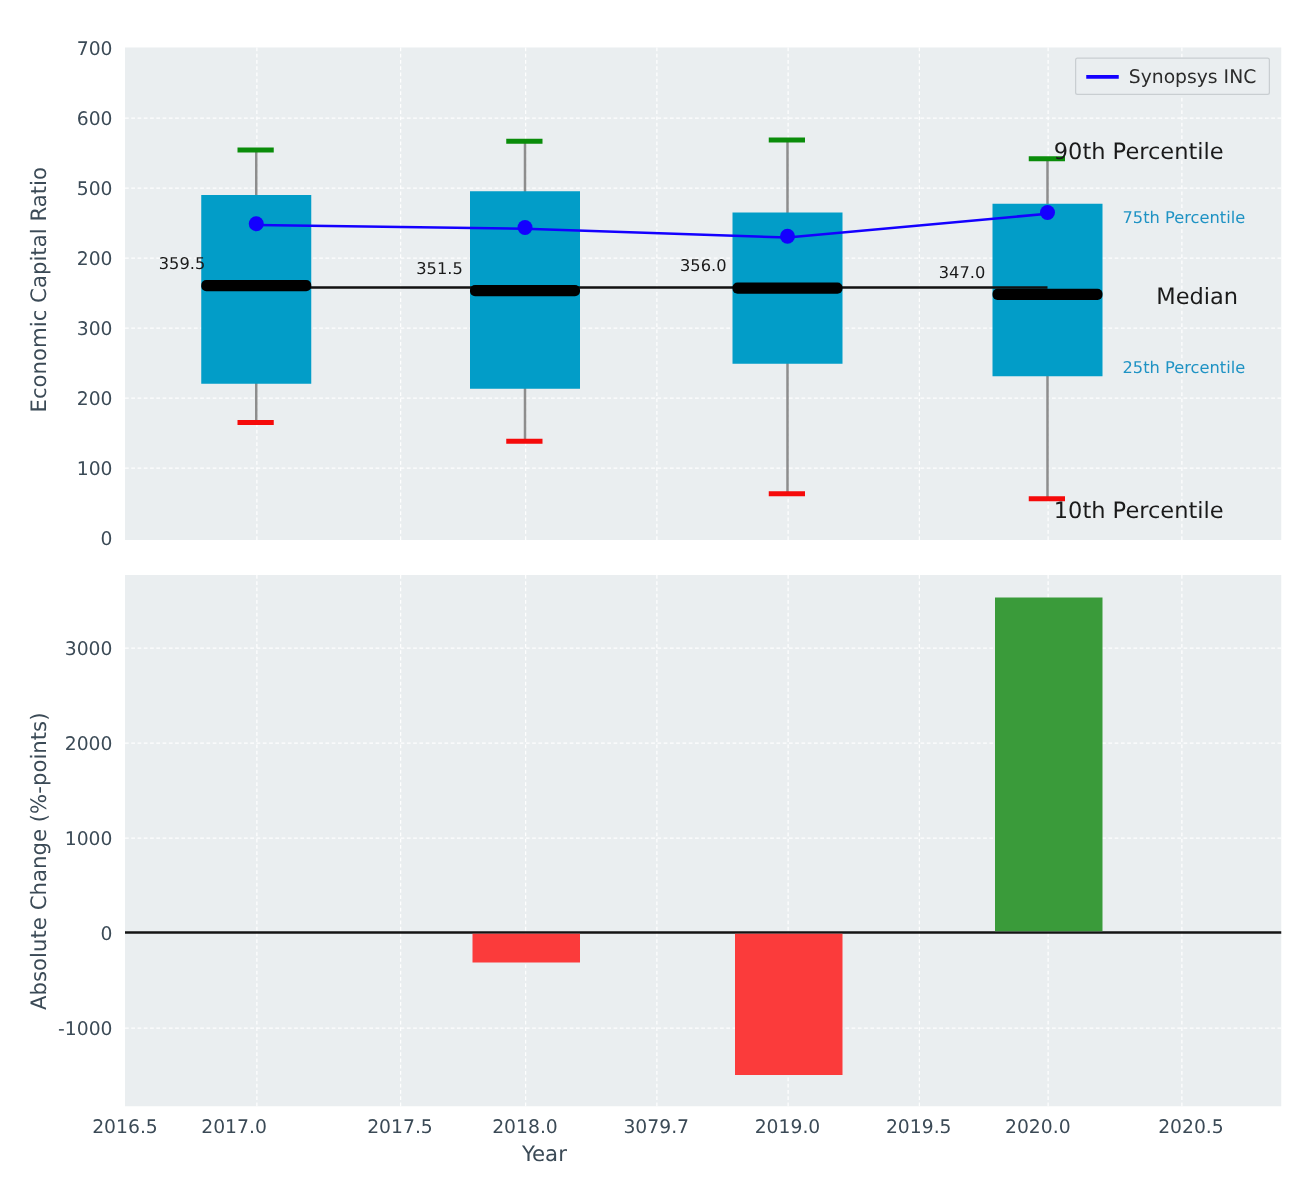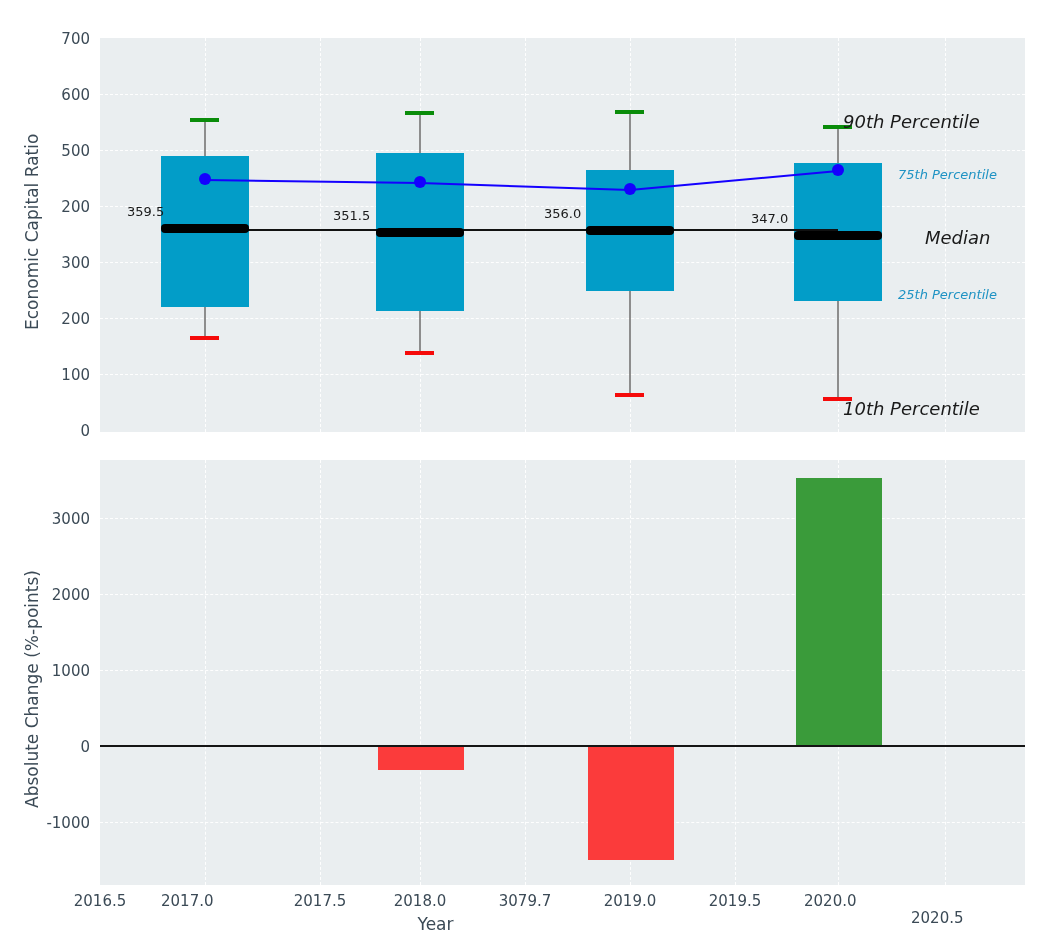--- a/index.html
+++ b/index.html
@@ -16,21 +16,21 @@
   .box{position:absolute;background:#029dc8;}
   .whisker{position:absolute;width:1.6px;background:#8d8d8d;}
   .cap{position:absolute;height:4px;}
   .cap.hi{background:#0a8c0a;}
   .cap.lo{background:#f50a0a;}
   .medline{position:absolute;height:9px;background:#000;border-radius:4px;}
   .medlink{position:absolute;height:1.6px;background:#111;}
   .medval{position:absolute;font-size:13px;color:#1a1a1a;white-space:nowrap;}
   .bluelink{position:absolute;height:2.2px;background:#1400ff;transform-origin:0 50%;}
   .bluedot{position:absolute;width:12px;height:12px;border-radius:50%;background:#1400ff;}
-  .ann{position:absolute;font-size:18px;color:#1a1a1a;white-space:nowrap;font-style:italic;}
+  .ann{position:absolute;font-size:18px;color:#1a1a1a;white-space:nowrap;}
   .ann.small{font-size:13px;color:#1f93c4;}
   .zeroline{position:absolute;height:2px;background:#141414;}
   .bar{position:absolute;}
   #legend{position:absolute;background:#eaeef0;border:1px solid #c9ced1;border-radius:2px;
           display:flex;align-items:center;gap:8px;padding:5px 10px 5px 8px;}
   #legend .swatch{display:block;width:26px;height:3px;background:#1400ff;}
   #legend .lbl{font-size:15px;color:#2b2b2b;white-space:nowrap;}
 </style>
 </head>
 <body>
@@ -105,20 +105,24 @@
   <div class="bluedot" style="left:414px;top:176px;"></div>
   <div class="bluedot" style="left:624px;top:183px;"></div>
   <div class="bluedot" style="left:832px;top:164px;"></div>
 
   <div class="ann" style="left:843px;top:111px;">90th Percentile</div>
   <div class="ann small" style="left:898px;top:167px;">75th Percentile</div>
   <div class="ann" style="left:925px;top:227px;">Median</div>
   <div class="ann small" style="left:898px;top:287px;">25th Percentile</div>
   <div class="ann" style="left:843px;top:398px;">10th Percentile</div>
 
+  <div id="legend" style="left:860px;top:46px;">
+    <span class="swatch"></span>
+    <span class="lbl">Synopsys INC</span>
+  </div>
 
   <div class="panel" style="left:100px;top:460px;width:925px;height:425px;"></div>
 
   <div class="gridh" style="left:100px;top:518px;width:925px;"></div>
   <div class="gridh" style="left:100px;top:594px;width:925px;"></div>
   <div class="gridh" style="left:100px;top:670px;width:925px;"></div>
   <div class="gridh" style="left:100px;top:822px;width:925px;"></div>
 
   <div class="gridv" style="left:205px;top:460px;height:425px;"></div>
   <div class="gridv" style="left:320px;top:460px;height:425px;"></div>
@@ -144,17 +148,17 @@
   <div class="bar" style="left:796px;top:478px;width:86px;height:267px;background:#3a9b3a;"></div>
 
   <div class="tick" style="left:66px;top:892px;width:68px;text-align:center;">2016.5</div>
   <div class="tick" style="left:161px;top:892px;width:68px;text-align:left;">2017.0</div>
   <div class="tick" style="left:286px;top:892px;width:68px;text-align:center;">2017.5</div>
   <div class="tick" style="left:386px;top:892px;width:68px;text-align:center;">2018.0</div>
   <div class="tick" style="left:491px;top:892px;width:68px;text-align:center;">3079.7</div>
   <div class="tick" style="left:596px;top:892px;width:68px;text-align:center;">2019.0</div>
   <div class="tick" style="left:701px;top:892px;width:68px;text-align:center;">2019.5</div>
   <div class="tick" style="left:804px;top:892px;width:68px;text-align:left;">2020.0</div>
-  <div class="tick" style="left:911px;top:892px;width:68px;text-align:left;margin-top:17px;">2020.5</div>
+  <div class="tick" style="left:911px;top:892px;width:68px;text-align:right;">2020.5</div>
 
   <div class="axis-label" style="left:0;top:914px;width:871px;text-align:center;">Year</div>
 
 </div>
 
 </body></html>

